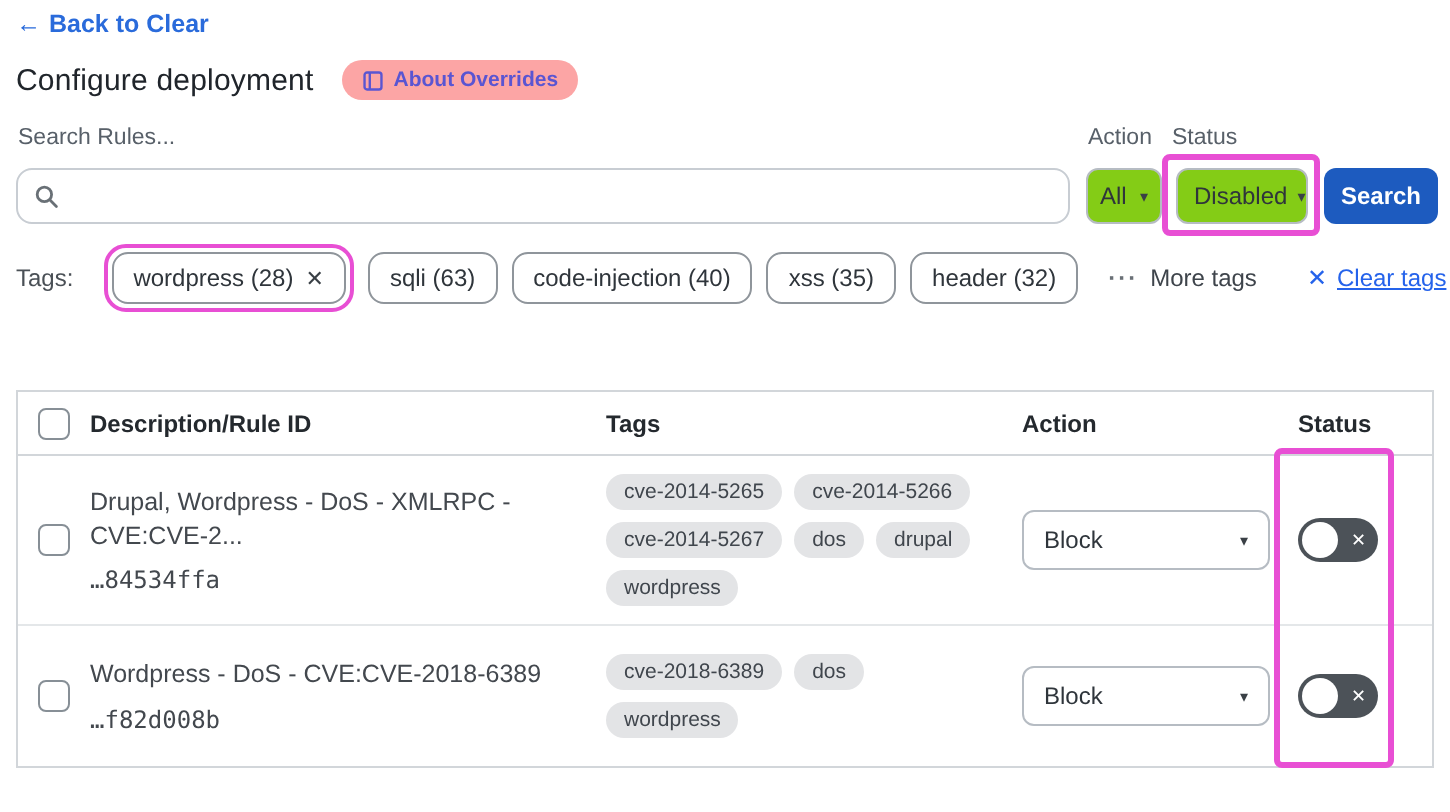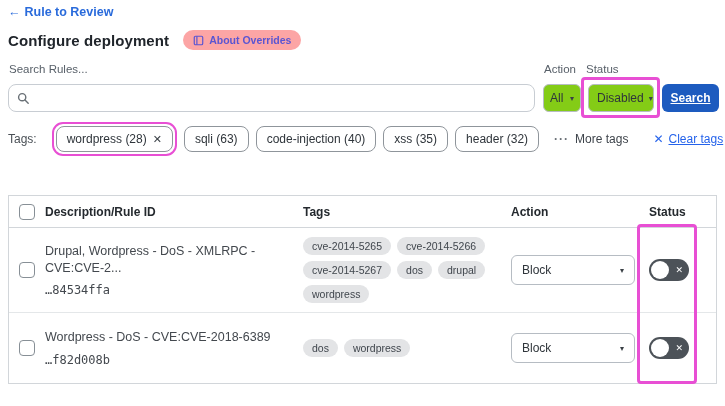--- a/index.html
+++ b/index.html
@@ -4,21 +4,21 @@
 <style>
   * { margin:0; padding:0; box-sizing:border-box; }
   html,body { background:#fff; }
   body { font-family:"Liberation Sans", sans-serif; color:#3f454c; }
   #app { position:relative; width:725px; height:406px; background:#fff; overflow:hidden; }
 
   
   .back-link { position:absolute; left:8px; top:5px; font-size:12.5px; font-weight:600; color:#2a6bdb; cursor:pointer; }
   .back-link .arr { margin-right:4px; font-weight:400; }
   .title-row { position:absolute; left:8px; top:30px; display:flex; align-items:center; gap:14px; }
-  .page-title { font-size:15px; font-weight:700; color:#20252b; letter-spacing:.1px; }
+  .page-title { font-size:15px; font-weight:400; color:#20252b; letter-spacing:.1px; }
   .about-badge { display:inline-flex; align-items:center; gap:5px; background:#fca5a5; color:#5a55d2;
     font-size:10.5px; font-weight:600; padding:4px 10px; border-radius:11px; cursor:pointer; }
 
   
   .field-label { position:absolute; font-size:11.5px; color:#586069; }
   .lbl-search { left:9px; top:63px; }
   .lbl-action { left:544px; top:63px; }
   .lbl-status { left:586px; top:63px; }
 
   .search-input { position:absolute; left:8px; top:84px; width:527px; height:28px;
@@ -29,21 +29,21 @@
     display:flex; align-items:center; justify-content:space-between; padding:0 8px; font-size:12px; color:#2f353b; cursor:pointer; }
   .dd-all { left:543px; width:38px; padding:0 6px; }
   .dd-status { left:588px; width:66px; }
   .caret { font-size:8px; color:#3a4046; margin-left:5px; }
 
   .hl-box { position:absolute; border:3px solid #e84fd4; border-radius:4px; pointer-events:none; }
   .hl-status { left:581px; top:77px; width:79px; height:41px; }
   .hl-toggles { left:637px; top:224px; width:60px; height:160px; }
 
   .search-btn { position:absolute; left:662px; top:84px; width:57px; height:28px; background:#1d5bbf; color:#fff;
-    font-size:12px; font-weight:600; border:0; border-radius:6px; cursor:pointer; font-family:"Liberation Sans",sans-serif;text-decoration:underline; }
+    font-size:12px; font-weight:600; border:0; border-radius:6px; cursor:pointer; font-family:"Liberation Sans",sans-serif; }
 
   
   .tags-bar { position:absolute; left:8px; top:122px; display:flex; align-items:center; gap:7px; }
   .tags-label { font-size:12px; color:#4a5056; margin-right:8px; }
   .chip { display:inline-flex; align-items:center; gap:6px; border:1px solid #8f959b; border-radius:8px;
     background:#fff; padding:5px 10px; font-size:12px; color:#2f353b; cursor:pointer; white-space:nowrap; }
   .chip-hl { border:2.5px solid #e84fd4; border-radius:11px; padding:2px; display:inline-flex; }
   .chip .x { font-size:11px; color:#3a4046; }
   .more-tags { display:inline-flex; align-items:center; gap:6px; font-size:12px; color:#3e444b; cursor:pointer; margin-left:8px; }
   .more-tags .dots { color:#6a7076; font-weight:700; letter-spacing:1px; }
@@ -70,21 +70,21 @@
     display:flex; align-items:center; justify-content:space-between; padding:0 10px; font-size:12px; color:#2f353b; cursor:pointer; }
   .toggle { position:relative; width:40px; height:22px; background:#4c5258; border-radius:11px; cursor:pointer; }
   .toggle .knob { position:absolute; left:2px; top:2px; width:18px; height:18px; background:#fff; border-radius:50%; }
   .toggle .off-x { position:absolute; right:6px; top:50%; transform:translateY(-50%); color:#fff; font-size:9px; }
 </style>
 </head>
 <body>
 
 <div id="app">
 
-  <a class="back-link"><span class="arr">←</span><span>Rule to Review</span></a>
+  <a class="back-link"><span class="arr">←</span><span>Back to Clear</span></a>
 
   <div class="title-row">
     <h1 class="page-title">Configure deployment</h1>
     <span class="about-badge">
       <svg width="11" height="11" viewBox="0 0 13 13">
         <rect x="1.5" y="1.5" width="10" height="10" rx="1.5" fill="none" stroke="#5a55d2" stroke-width="1.4"></rect>
         <line x1="4.6" y1="1.5" x2="4.6" y2="11.5" stroke="#5a55d2" stroke-width="1.4"></line>
       </svg>
       <span>About Overrides</span>
     </span>
@@ -191,20 +191,21 @@
     <div class="t-row t-body-row2">
       <div class="c-check">
           <div class="checkbox"></div>
         </div>
       <div class="c-desc">
         <div class="desc-main">Wordpress - DoS - CVE:CVE-2018-6389</div>
         <div class="rule-id">…f82d008b</div>
       </div>
       <div class="c-tags">
         <div class="pill-wrap">
+          <span class="pill">cve-2018-6389</span>
           <span class="pill">dos</span>
           <span class="pill">wordpress</span>
         </div>
       </div>
       <div class="c-action">
         <div class="row-select">
           <span>Block</span>
           <span class="caret">▾</span>
         </div>
       </div>

